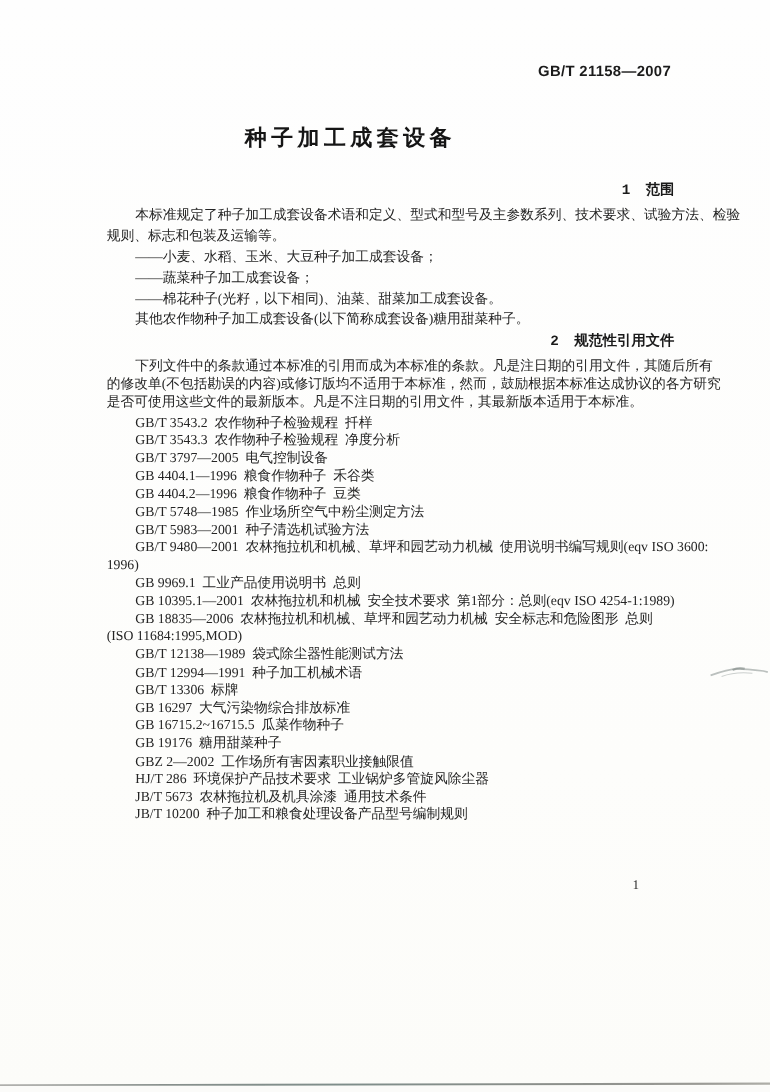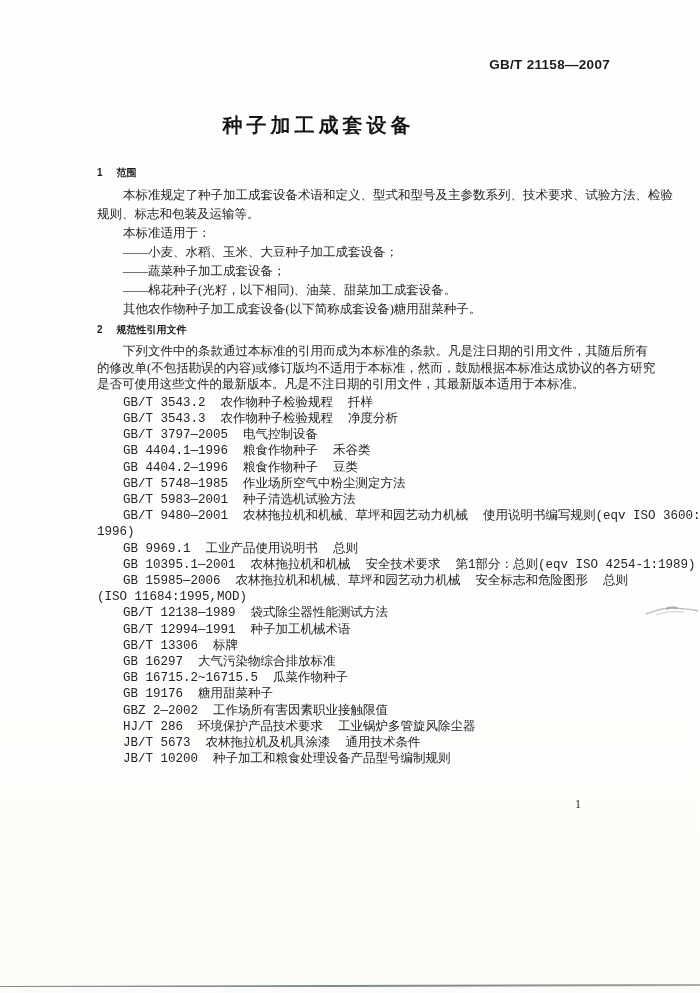--- a/index.html
+++ b/index.html
@@ -43,45 +43,46 @@
     letter-spacing: 4px;
     color: #151515;
   }
   .content {
     position: absolute;
     left: 97px;
     top: 163px;
     width: 516px;
   }
   .sec-heading {
-    font-family: Liberation Sans, sans-serif;
+    font-family: Liberation Mono, monospace;
     font-weight: bold;
-    font-size: 10px;
+    font-size: 13px;
     line-height: 20px;
     color: #1a1a1a;
     white-space: pre;
+    text-align: right;
   }
   .sec-heading .hnum { margin-right: 14px; }
   .sec1-heading { margin-bottom: 3px; }
   .sec2-heading { margin-top: 1px; margin-bottom: 3px; }
   .ln {
     font-size: 12.5px;
     line-height: 19px;
     white-space: pre;
     color: #242424;
   }
   .s2 .ln { line-height: 16.6px; }
   .ref {
     font-size: 12.5px;
     line-height: 16.2px;
     white-space: pre;
     color: #242424;
   }
   .ind { padding-left: 26px; }
-  .refs { margin-top: 2px; font-family: Liberation Mono, monospace; }
+  .refs { margin-top: 2px; }
   .page-number {
     position: absolute;
     top: 797px;
     left: 575px;
     font-size: 12px;
     color: #2a2a2a;
   }
   .smudge {
     position: absolute;
     left: 644px;
@@ -119,21 +120,20 @@
 
   <div class="doc-title">种子加工成套设备</div>
 
   <div class="content">
 
     <div class="sec-heading sec1-heading"><span class="hnum">1</span><span>范围</span></div>
 
     <div class="s1">
       <div class="ln ind">本标准规定了种子加工成套设备术语和定义、型式和型号及主参数系列、技术要求、试验方法、检验</div>
       <div class="ln">规则、标志和包装及运输等。</div>
-      <div class="ln ind">本标准适用于：</div>
       <div class="ln ind">——小麦、水稻、玉米、大豆种子加工成套设备；</div>
       <div class="ln ind">——蔬菜种子加工成套设备；</div>
       <div class="ln ind">——棉花种子(光籽，以下相同)、油菜、甜菜加工成套设备。</div>
       <div class="ln ind">其他农作物种子加工成套设备(以下简称成套设备)糖用甜菜种子。</div>
     </div>
 
     <div class="sec-heading sec2-heading"><span class="hnum">2</span><span>规范性引用文件</span></div>
 
     <div class="s2">
       <div class="ln ind">下列文件中的条款通过本标准的引用而成为本标准的条款。凡是注日期的引用文件，其随后所有</div>
@@ -146,21 +146,21 @@
       <div class="ref ind">GB/T 3543.3  农作物种子检验规程  净度分析</div>
       <div class="ref ind">GB/T 3797—2005  电气控制设备</div>
       <div class="ref ind">GB 4404.1—1996  粮食作物种子  禾谷类</div>
       <div class="ref ind">GB 4404.2—1996  粮食作物种子  豆类</div>
       <div class="ref ind">GB/T 5748—1985  作业场所空气中粉尘测定方法</div>
       <div class="ref ind">GB/T 5983—2001  种子清选机试验方法</div>
       <div class="ref ind">GB/T 9480—2001  农林拖拉机和机械、草坪和园艺动力机械  使用说明书编写规则(eqv ISO 3600:</div>
       <div class="ref">1996)</div>
       <div class="ref ind">GB 9969.1  工业产品使用说明书  总则</div>
       <div class="ref ind">GB 10395.1—2001  农林拖拉机和机械  安全技术要求  第1部分：总则(eqv ISO 4254-1:1989)</div>
-      <div class="ref ind">GB 15985—2006  农林拖拉机和机械、草坪和园艺动力机械  安全标志和危险图形  总则</div>
+      <div class="ref ind">GB 18835—2006  农林拖拉机和机械、草坪和园艺动力机械  安全标志和危险图形  总则</div>
       <div class="ref">(ISO 11684:1995,MOD)</div>
       <div class="ref ind">GB/T 12138—1989  袋式除尘器性能测试方法</div>
       <div class="ref ind">GB/T 12994—1991  种子加工机械术语</div>
       <div class="ref ind">GB/T 13306  标牌</div>
       <div class="ref ind">GB 16297  大气污染物综合排放标准</div>
       <div class="ref ind">GB 16715.2~16715.5  瓜菜作物种子</div>
       <div class="ref ind">GB 19176  糖用甜菜种子</div>
       <div class="ref ind">GBZ 2—2002  工作场所有害因素职业接触限值</div>
       <div class="ref ind">HJ/T 286  环境保护产品技术要求  工业锅炉多管旋风除尘器</div>
       <div class="ref ind">JB/T 5673  农林拖拉机及机具涂漆  通用技术条件</div>

